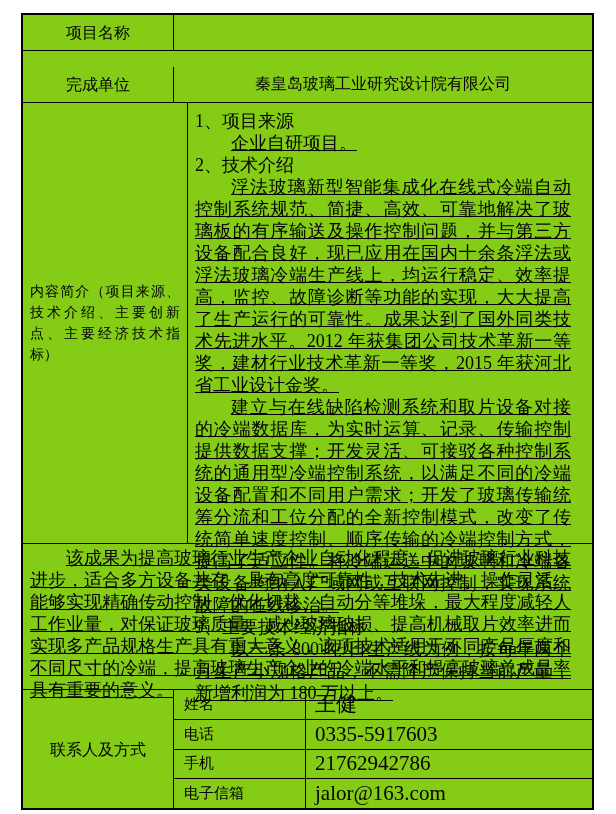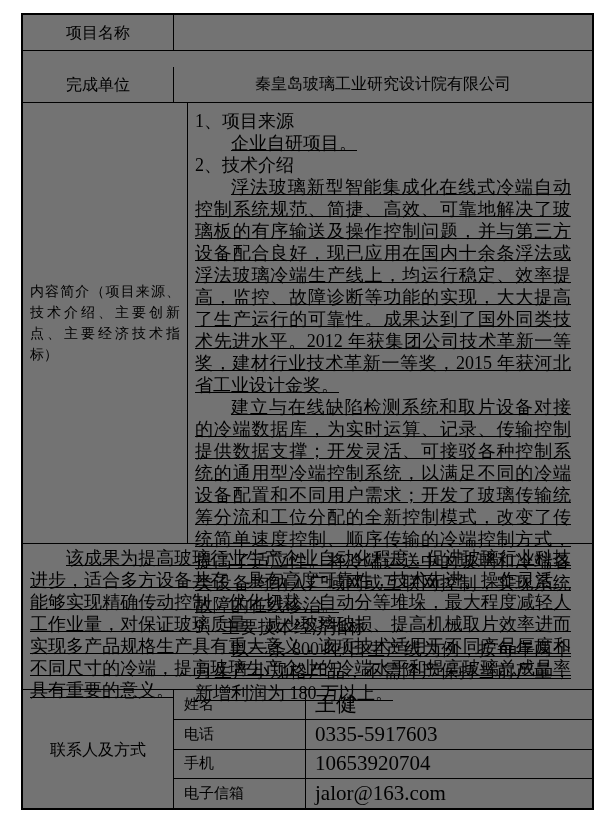--- a/index.html
+++ b/index.html
@@ -13,21 +13,21 @@
   }
   .doc {
     position: absolute;
     left: 21px;
     top: 13px;
     width: 569px;
     height: 793px;
     border: 2px solid #000000;
     display: flex;
     flex-direction: column;
-    background: #737373;
+    background: #84cc16;
   }
   .row {
     display: flex;
     border-bottom: 1px solid #000000;
     min-height: 0;
   }
   .row:last-child { border-bottom: none; }
   .r1 { height: 35px; flex-shrink: 0; }
   .r2 { height: 35px; flex-shrink: 0; margin-top: 16px; }
   .r3 { height: 440px; flex-shrink: 0; }
@@ -143,21 +143,21 @@
       <div class="sub-row">
         <div class="sub-label">姓名</div>
         <div class="sub-value">王健</div>
       </div>
       <div class="sub-row">
         <div class="sub-label">电话</div>
         <div class="sub-value">0335-5917603</div>
       </div>
       <div class="sub-row">
         <div class="sub-label">手机</div>
-        <div class="sub-value">10653920704</div>
+        <div class="sub-value">21762942786</div>
       </div>
       <div class="sub-row">
         <div class="sub-label">电子信箱</div>
         <div class="sub-value">jalor@163.com</div>
       </div>
     </div>
   </div>
 
 </div>
 

